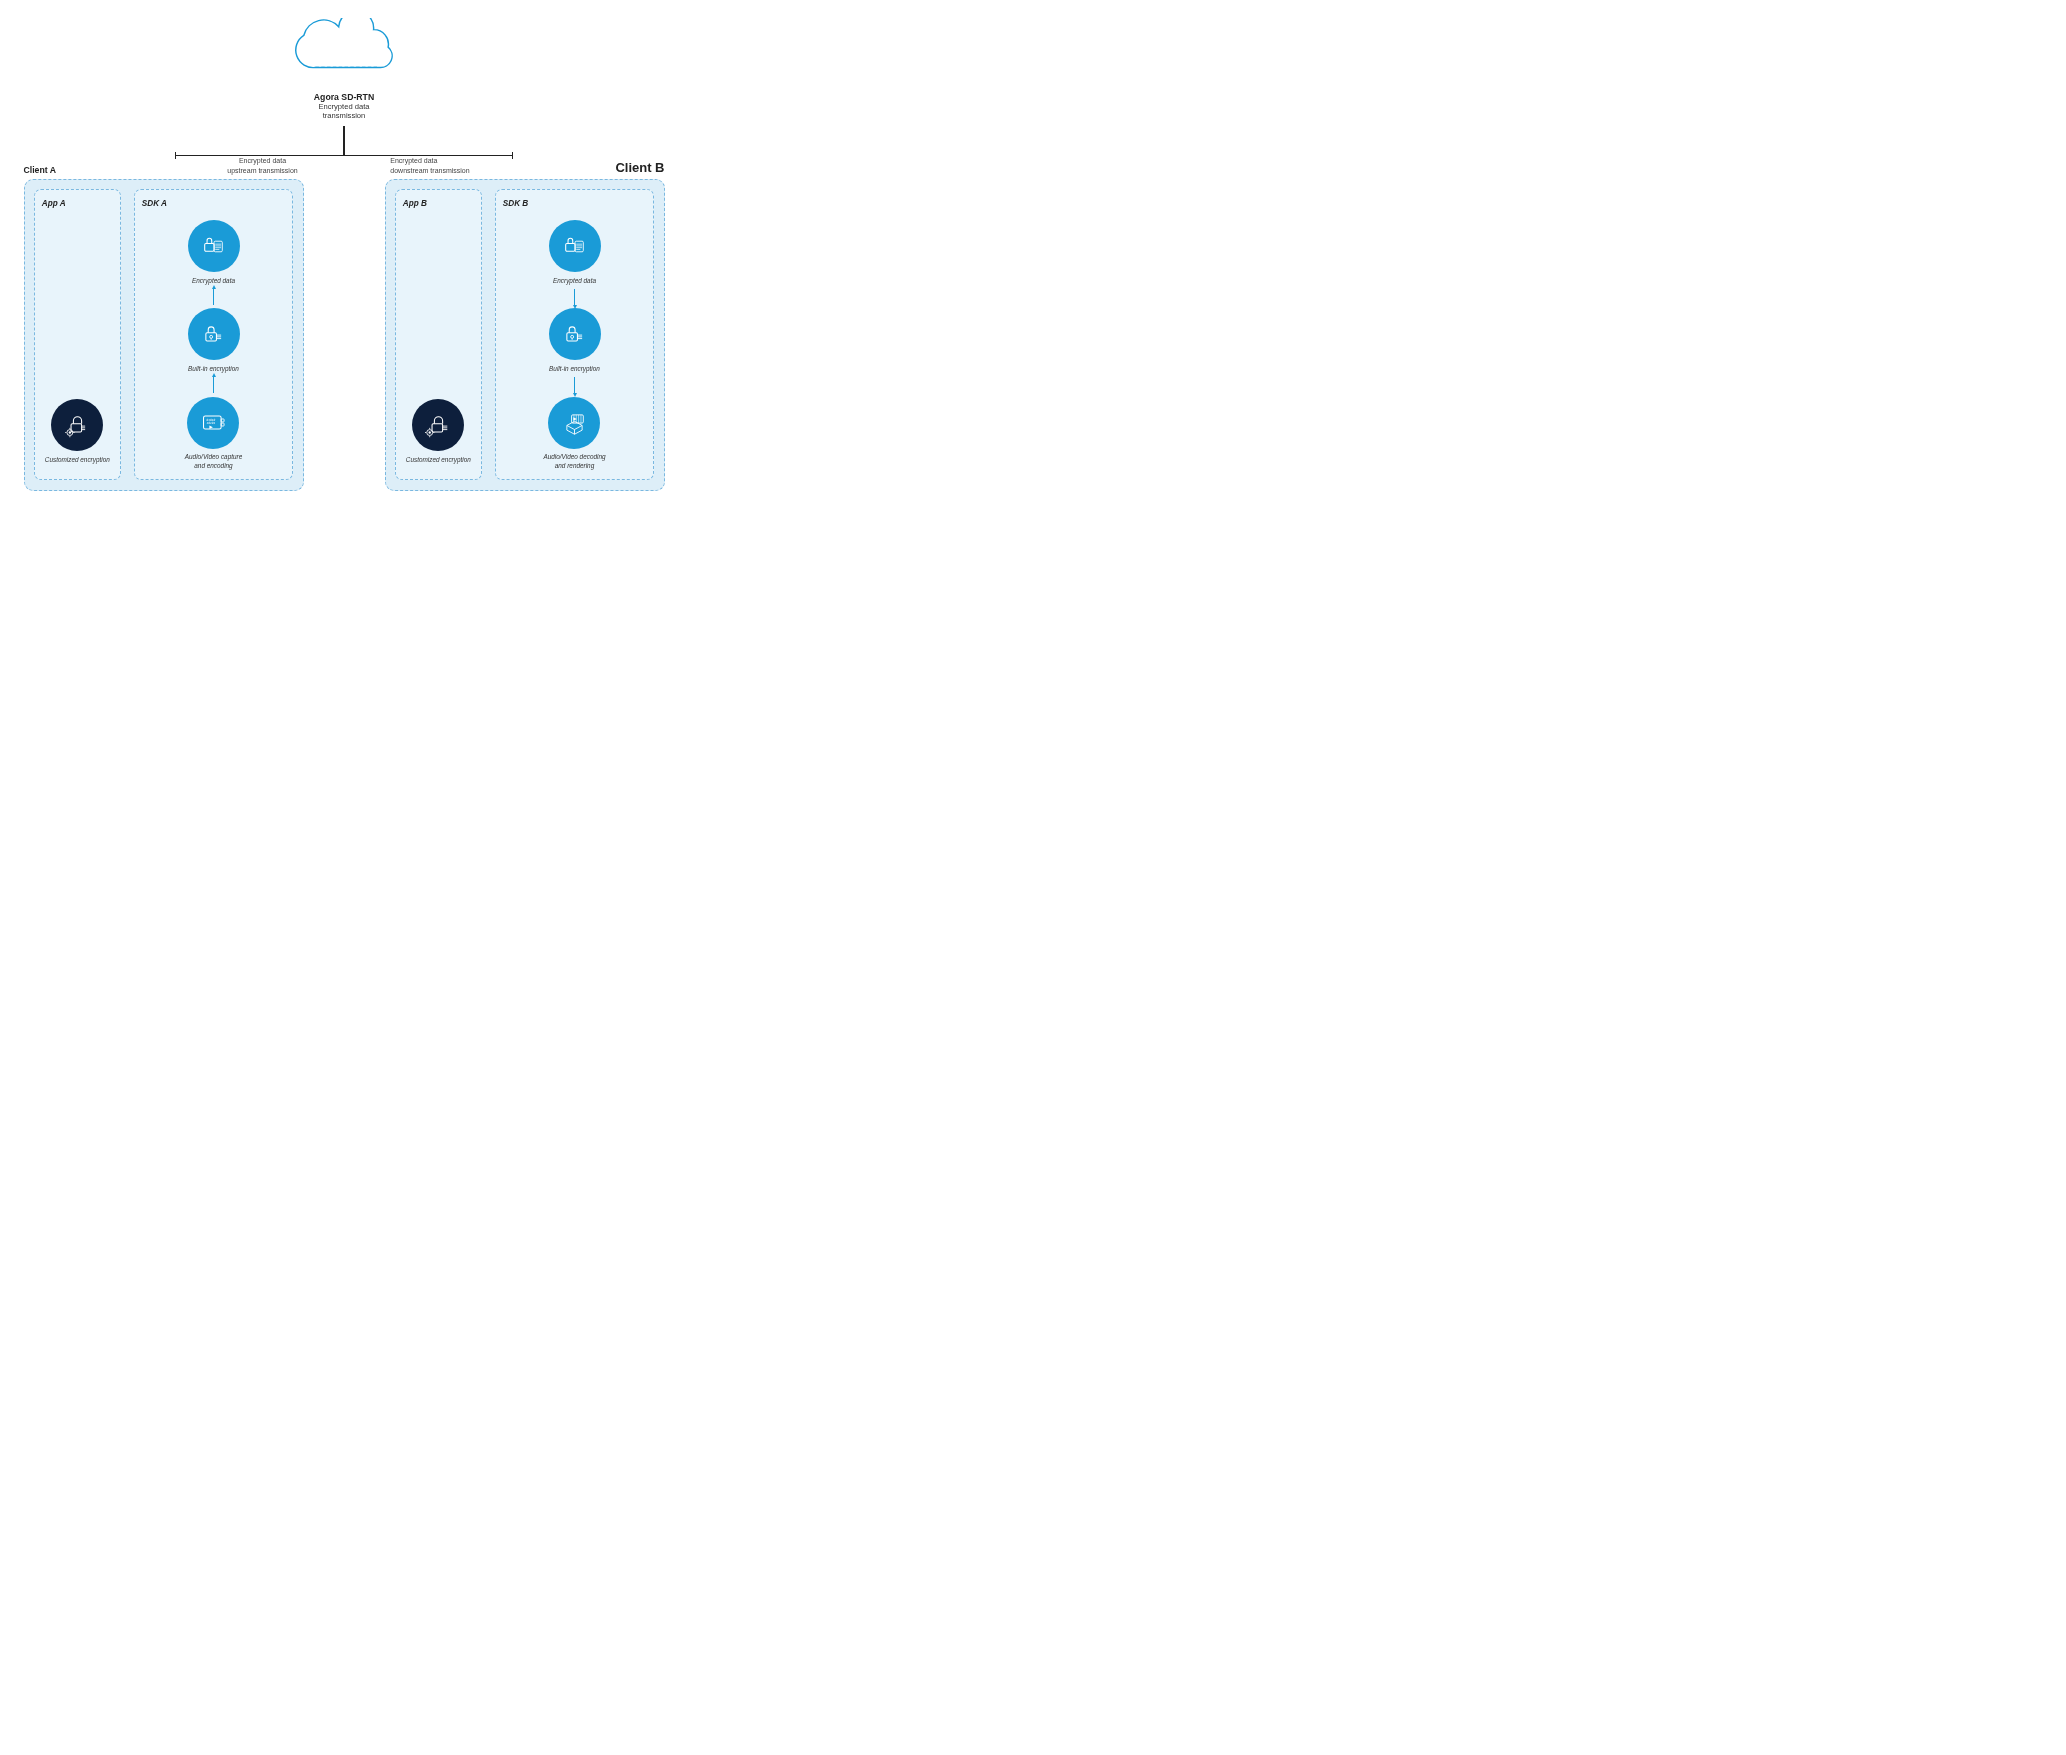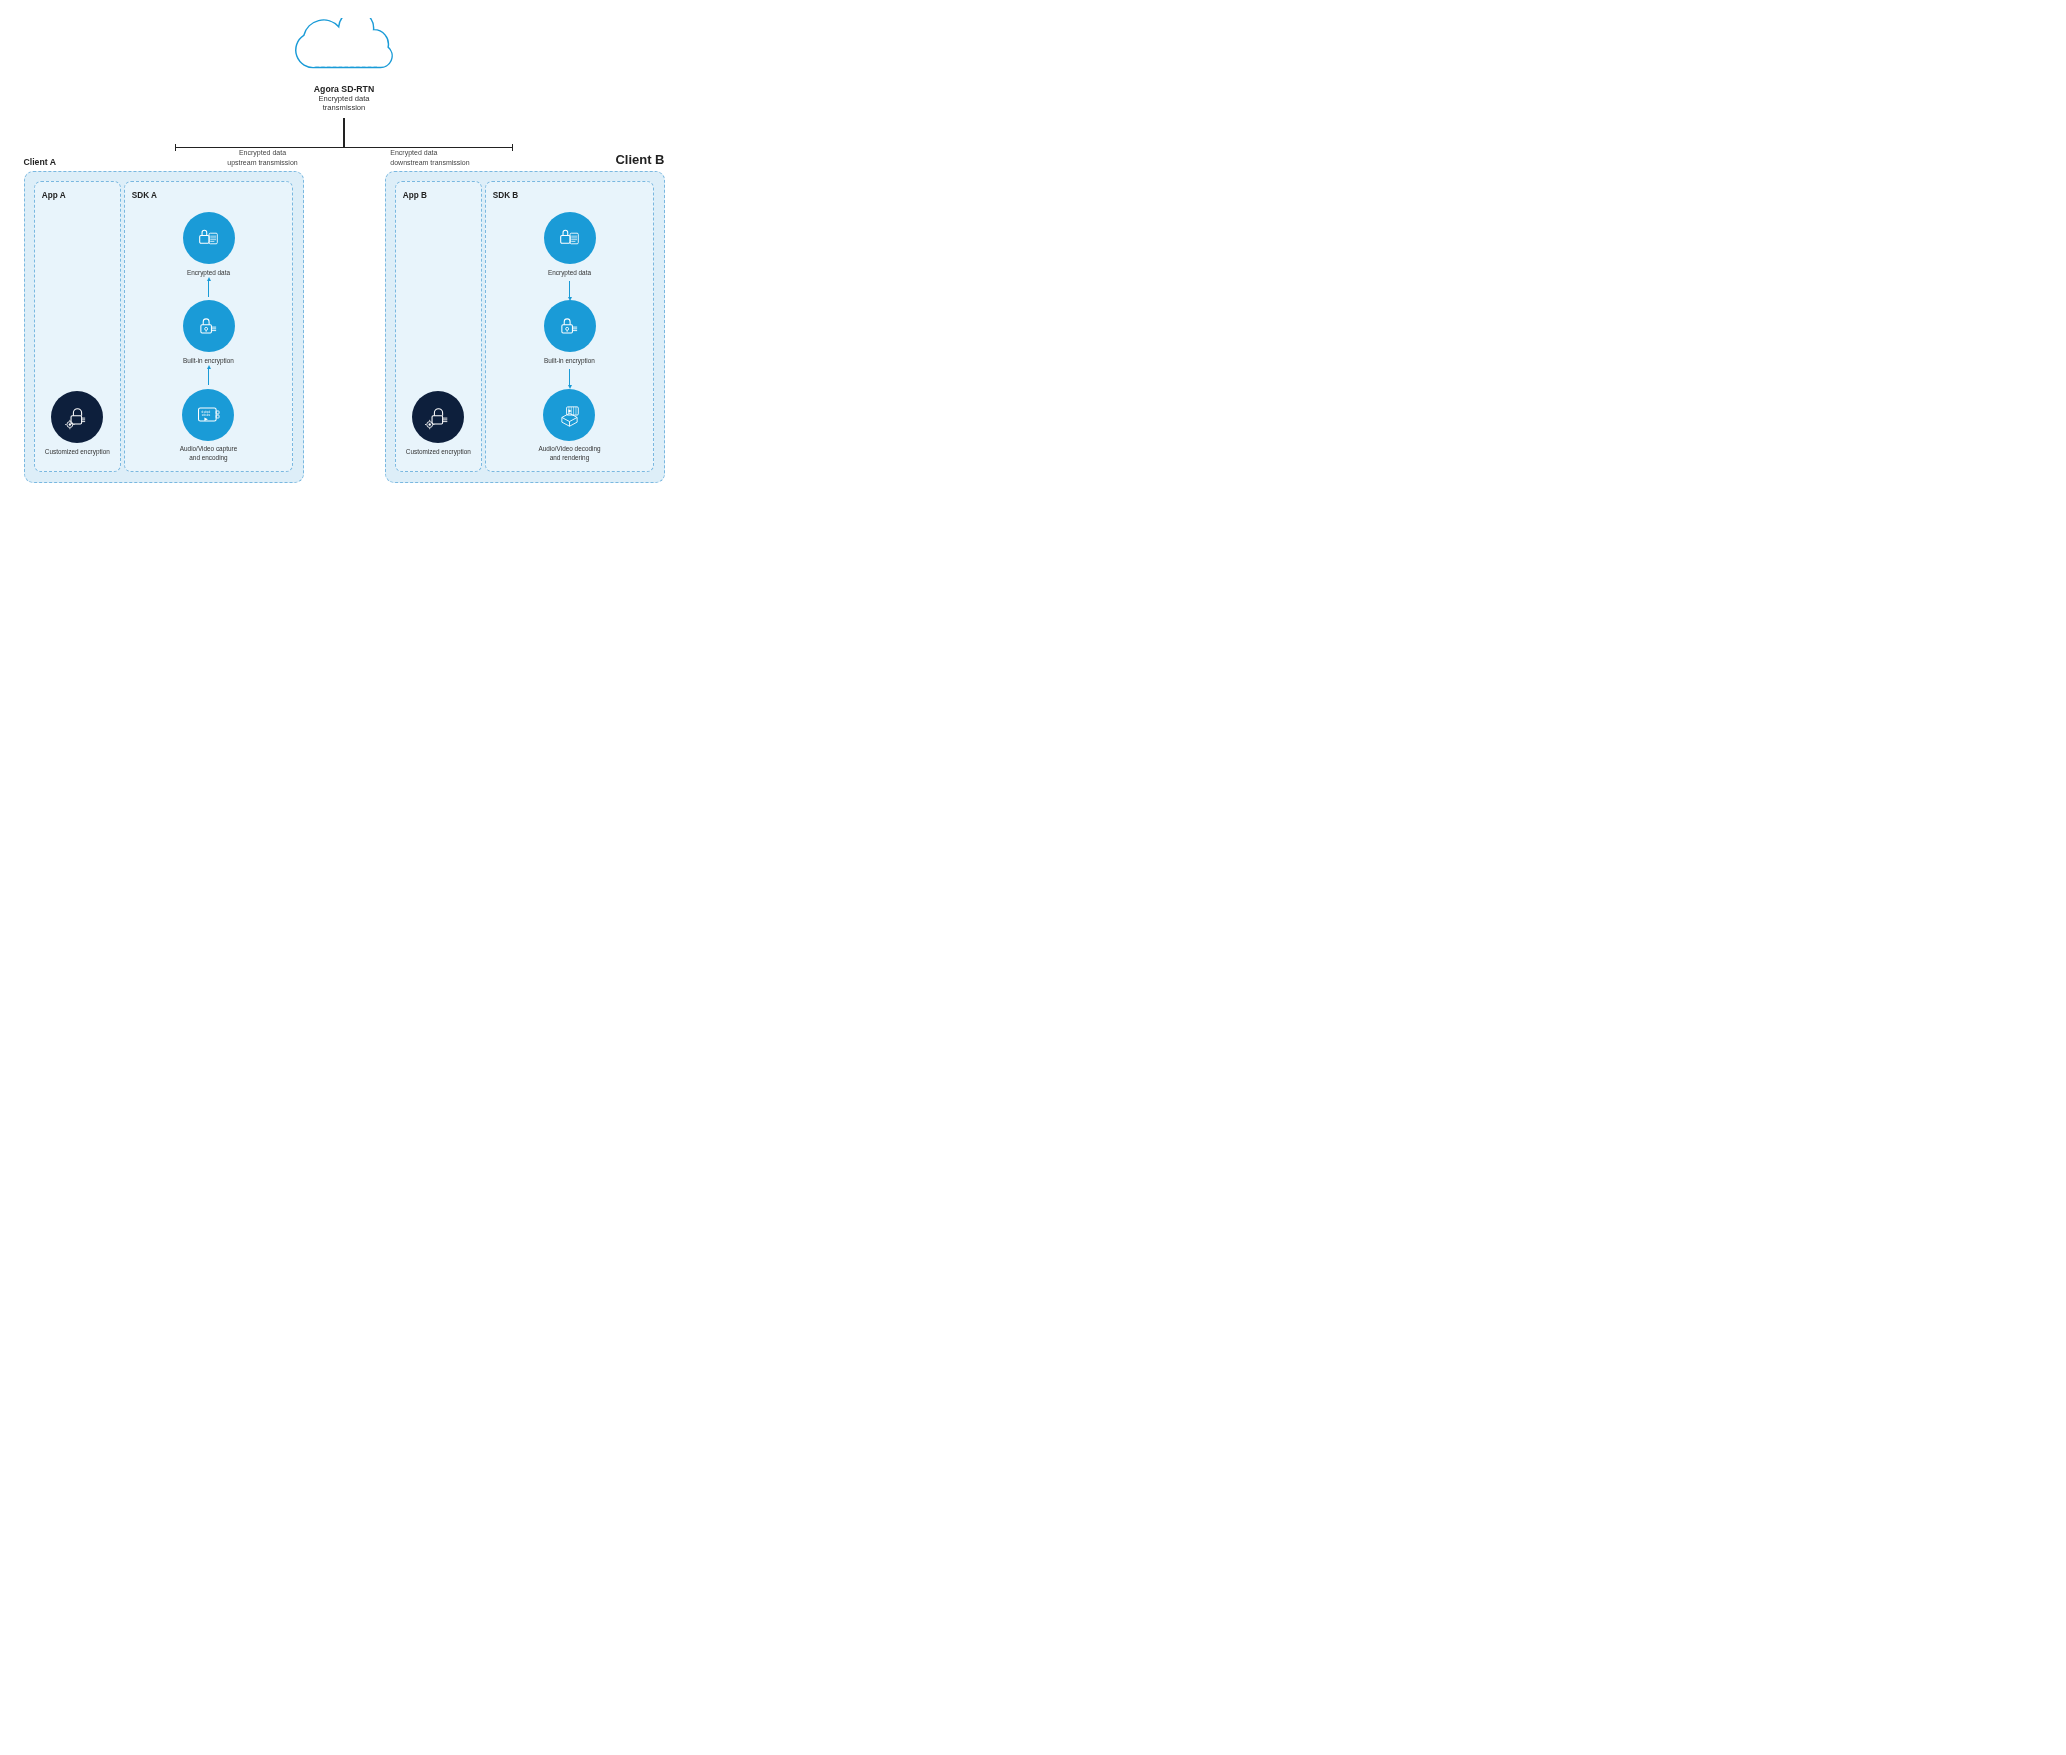--- a/index.html
+++ b/index.html
@@ -21,20 +21,21 @@
     }
 
     .cloud-text {
       text-align: center;
       margin-top: 2.3px;
     }
 
     .cloud-text .bold {
       font-weight: 700;
       font-size: 8.7px;
+      margin-top: 8px;
     }
 
     .cloud-text .sub {
       font-size: 7.6px;
       color: #333;
     }
 
     
     .client-outer {
       background: #ddeef8;
@@ -49,22 +50,23 @@
       width: 280px;
     }
 
     .client-b-outer {
       width: 280px;
     }
 
     .client-inner-row {
       display: flex;
       flex-direction: row;
-      gap: 3px;
+      gap: 13px;
       flex: 1;
+      font-style: italic;
     }
 
     
     .inner-box {
       background: #e8f4fb;
       border: 1.2px dashed #7ab8e0;
       border-radius: 7px;
       padding: 9.3px 7px;
       display: flex;
       flex-direction: column;

